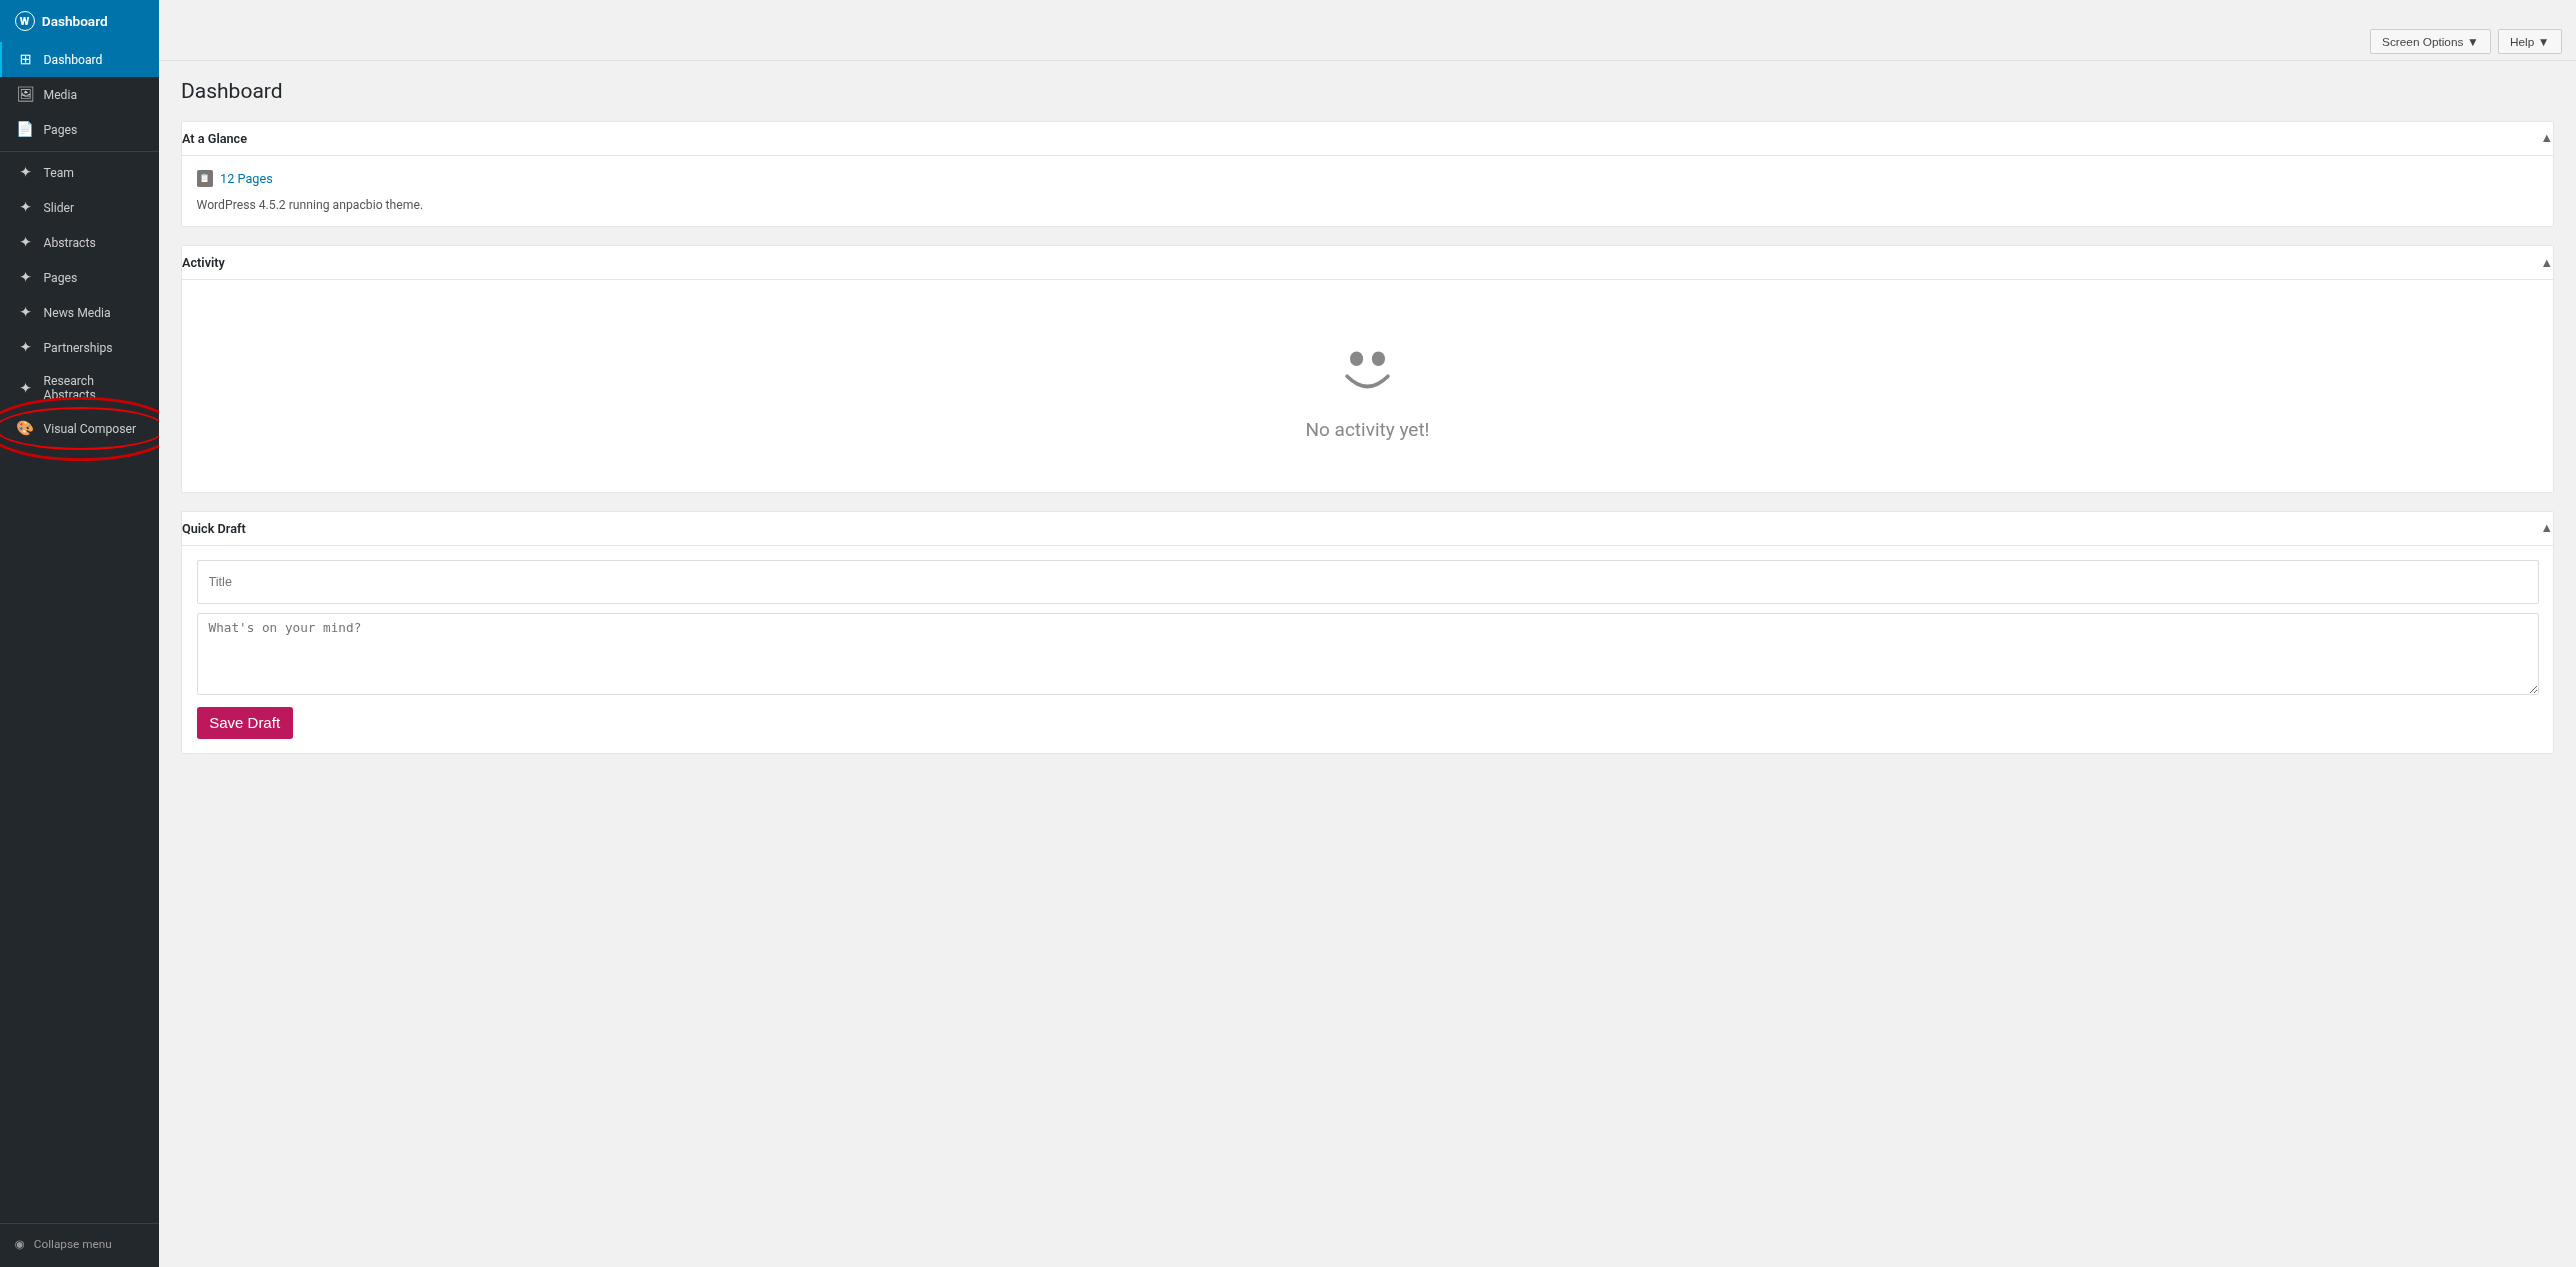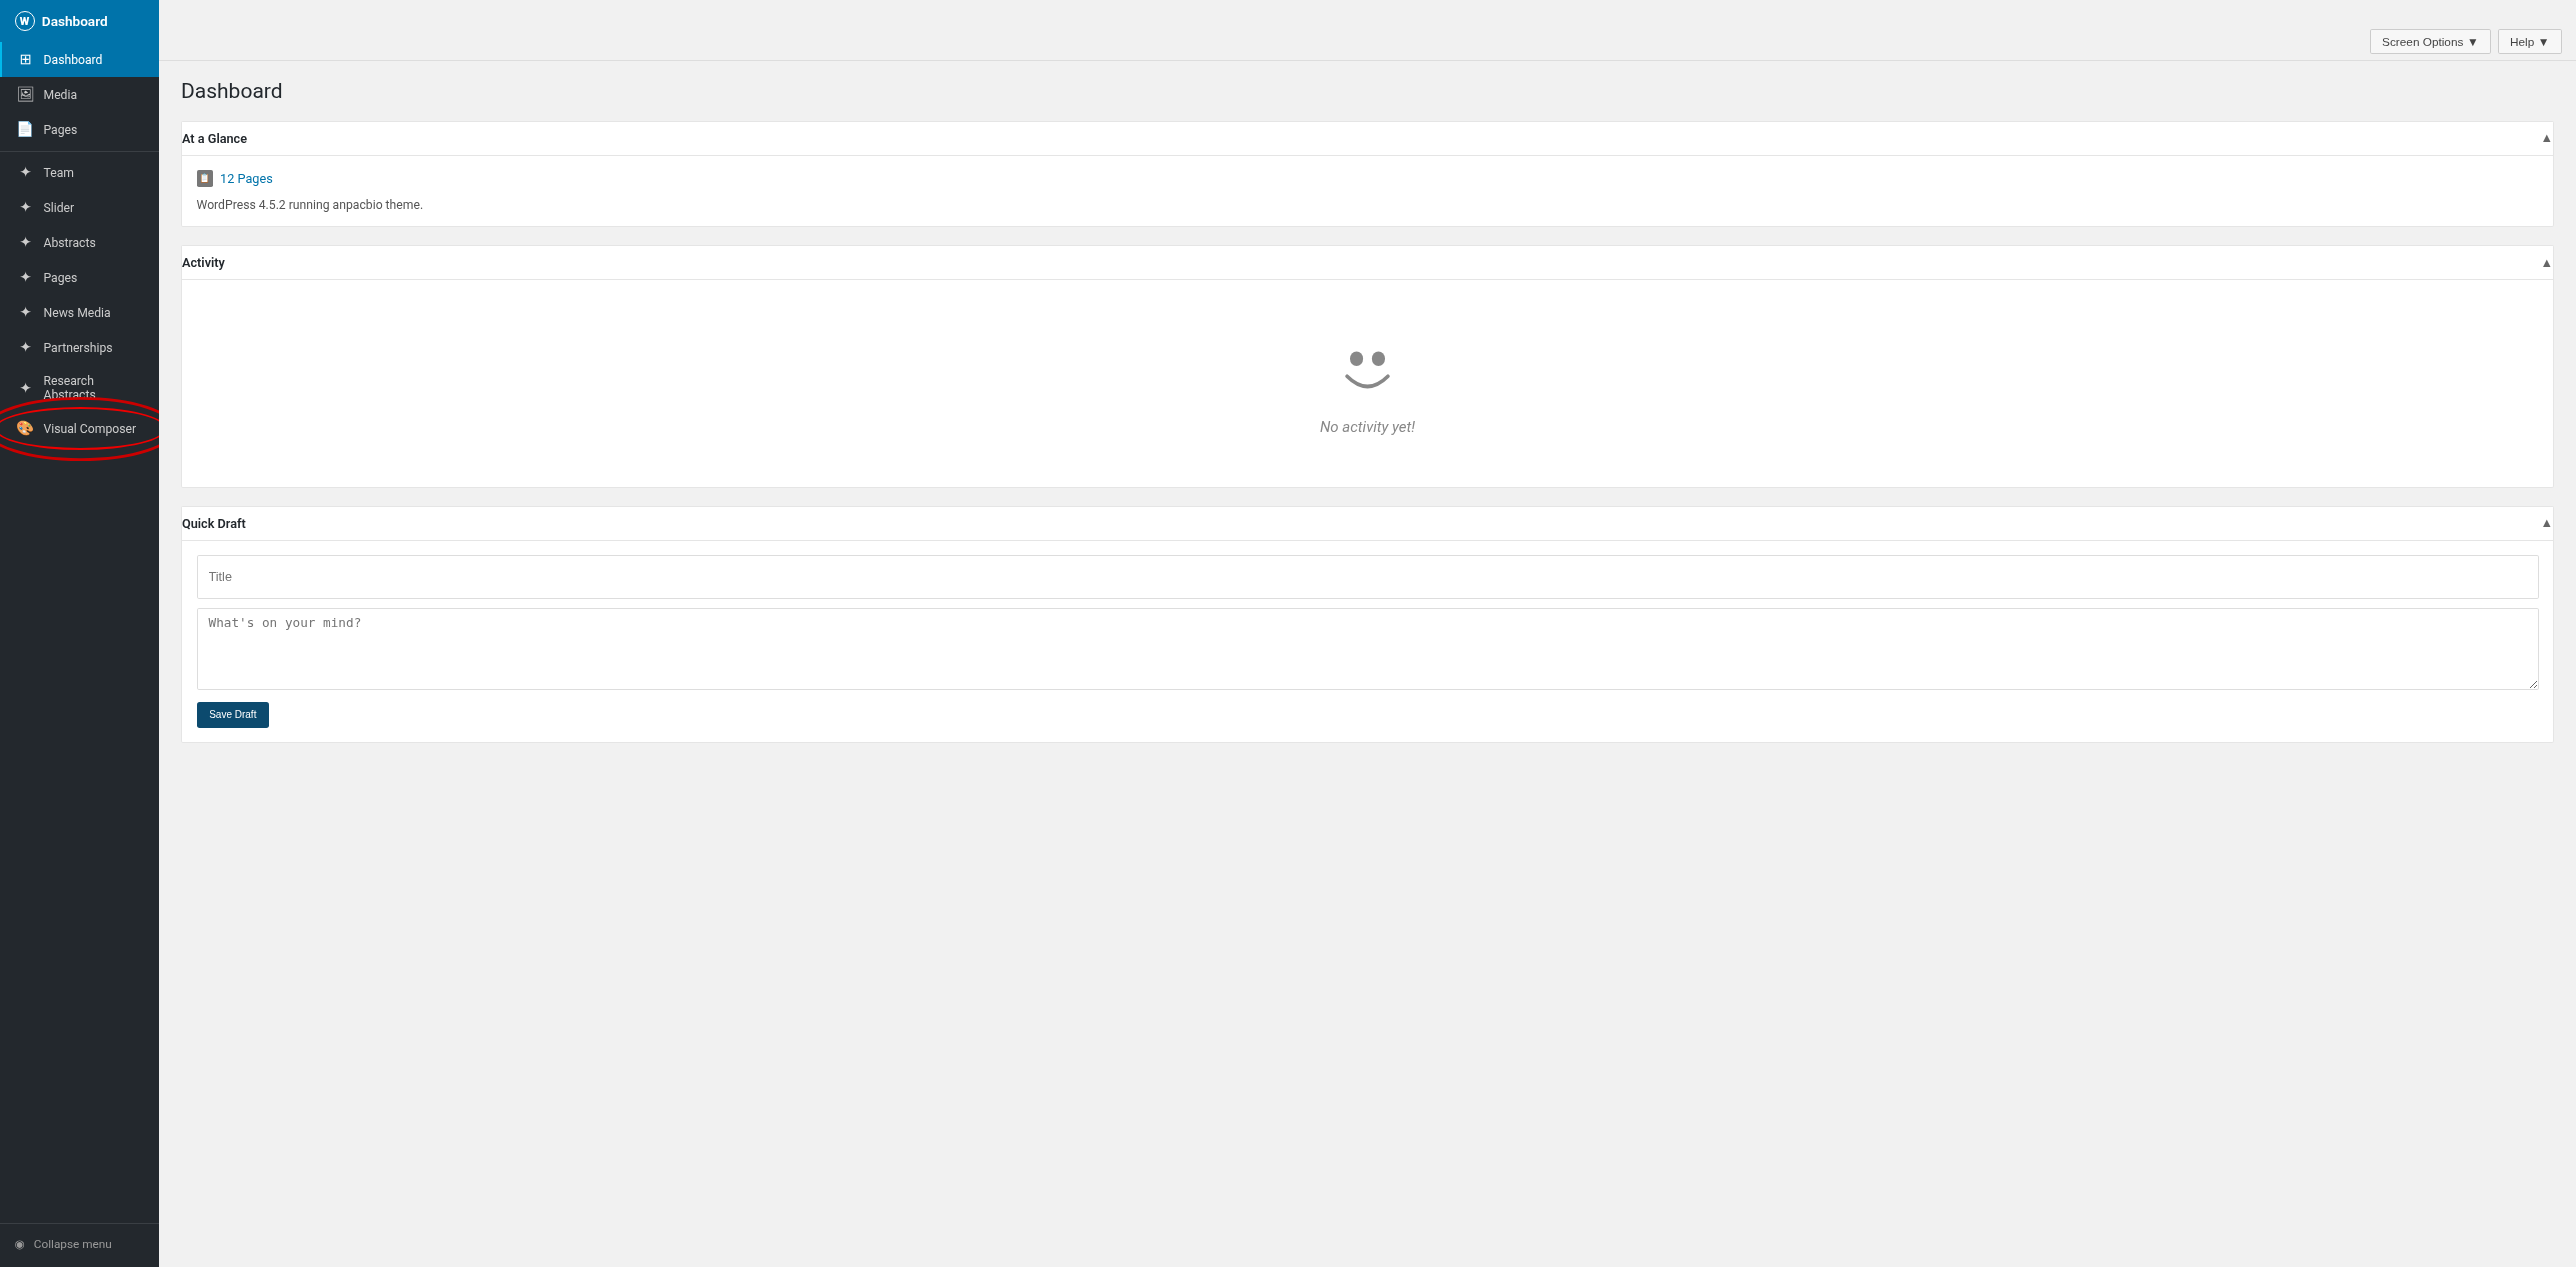--- a/index.html
+++ b/index.html
@@ -174,23 +174,22 @@
       justify-content: center;
       padding: 36px 18px;
       color: #888;
     }
     .smiley {
       width: 73px;
       height: 73px;
       margin-bottom: 14.5px;
     }
     .activity-empty-text {
-      font-size: 15px;
+      font-size: 19px;
       color: #888;
-      font-style: italic;
     }
 
     
     .quick-draft-input {
       width: 100%;
       border: 0.9px solid #ddd;
       padding: 14px 11px;
       font-size: 12.7px;
       color: #555;
       border-radius: 1.8px;
@@ -203,25 +202,25 @@
       padding: 6px 11px;
       font-size: 12.7px;
       color: #555;
       border-radius: 1.8px;
       margin-bottom: 9px;
       height: 82px;
       resize: vertical;
       outline: none;
     }
     .save-draft-btn {
-      background: #0c4a6e;
+      background: #be185d;
       color: #fff;
       border: none;
       padding: 7.3px 12.7px;
-      font-size: 10px;
+      font-size: 15px;
       border-radius: 2.7px;
       cursor: pointer;
     }
 
     
     .sidebar-item.highlighted {
       position: relative;
     }
     .sidebar-item.highlighted::before {
       content: '';

